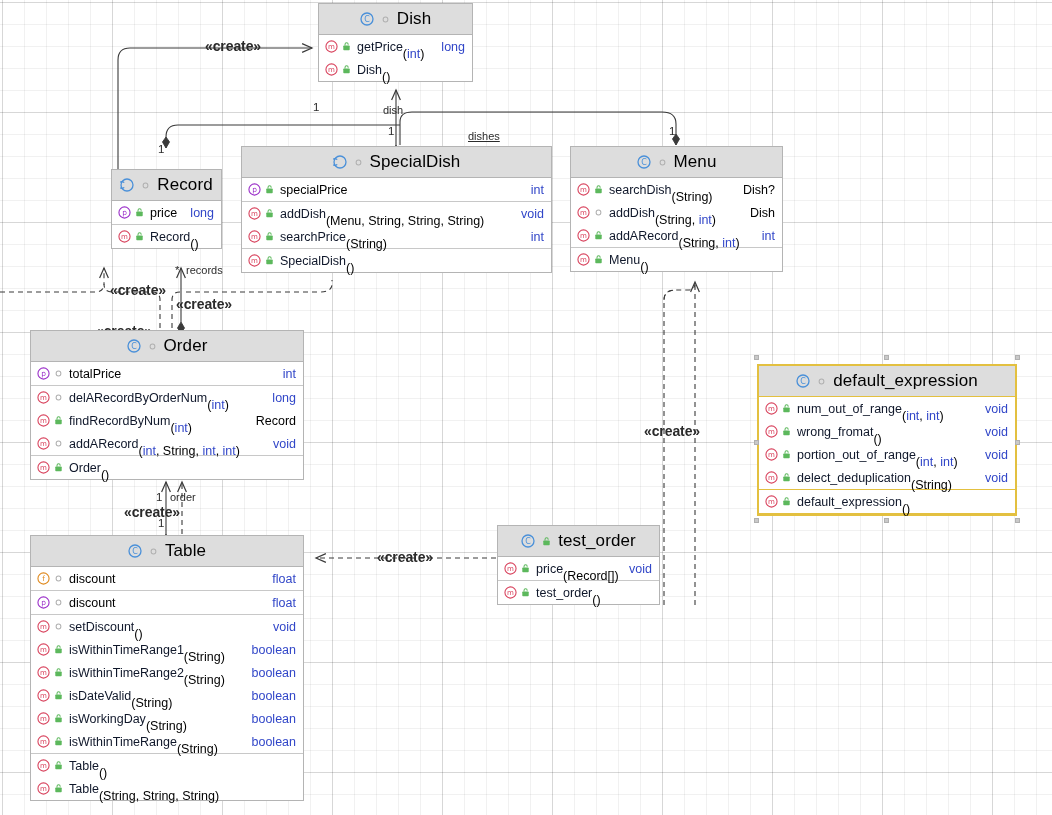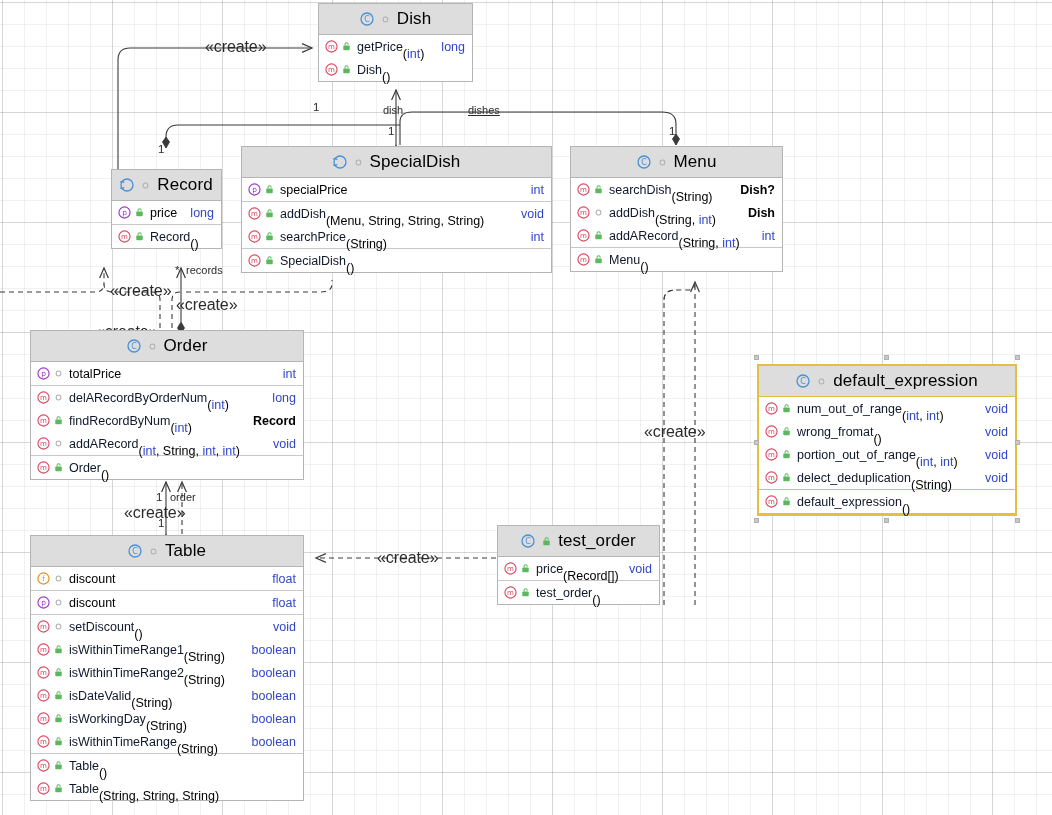--- a/index.html
+++ b/index.html
@@ -34,22 +34,23 @@
     pointer-events: none;
   }
   .edge-label {
     position: absolute;
     font-size: 11px;
     color: #2b2b2b;
     white-space: nowrap;
     font-family: "Liberation Sans", sans-serif;
   }
   .edge-label.stereo {
-    font-size: 16px;
+    font-size: 14px;
     letter-spacing: -0.1px;
+    font-weight: bold;
   }
   .edge-label.mult {
     font-size: 11.5px;
   }
 
   
   .uml-class {
     position: absolute;
     background: #ffffff;
     border: 1px solid #b4b4b4;
@@ -118,21 +119,21 @@
     font-family: "Liberation Sans", sans-serif;
     margin-top: 15px;
   }
   .m-params .t { color: #3146c8; }
   .m-ret {
     margin-left: auto;
     padding-left: 8px;
     color: #3146c8;
     font-family: "Liberation Sans", sans-serif;
   }
-  .m-ret.objtype { color: #000000; font-weight: bold; }
+  .m-ret.objtype { color: #000000; }
 
   
   .handle {
     position: absolute;
     width: 5px; height: 5px;
     background: #c9c9c9;
     border: 1px solid #b0b0b0;
     box-sizing: border-box;
   }
 </style>
@@ -191,21 +192,21 @@
     
     <path d="M664,605 L664,300 Q664,290 676,290 L676,290" fill="none" stroke="#3a3a3a" stroke-width="1.1" stroke-dasharray="5,4"></path>
     <path d="M695,605 L695,292 L695,282" fill="none" stroke="#3a3a3a" stroke-width="1.1" stroke-dasharray="5,4" marker-end="url(#openArrowUp)"></path>
     <path d="M664,300 Q664,290 676,290 L688,290 Q695,290 695,283" fill="none" stroke="#3a3a3a" stroke-width="1.1" stroke-dasharray="5,4"></path>
   </svg>
 
   <div class="edge-label stereo" style="left:205px; top:38px;">«create»</div>
   <div class="edge-label mult" style="left:313px; top:101px;">1</div>
   <div class="edge-label" style="left:383px; top:104px;">dish</div>
   <div class="edge-label mult" style="left:388px; top:125px;">1</div>
-  <div class="edge-label" style="left:468px; top:104px;text-decoration:underline;">dishes</div>
+  <div class="edge-label" style="left:468px; top:130px;text-decoration:underline;">dishes</div>
   <div class="edge-label mult" style="left:669px; top:125px;">1</div>
   <div class="edge-label mult" style="left:158px; top:143px;">1</div>
   <div class="edge-label mult" style="left:175px; top:264px;">*</div>
   <div class="edge-label" style="left:186px; top:264px;">records</div>
   <div class="edge-label stereo" style="left:110px; top:282px;">«create»</div>
   <div class="edge-label stereo" style="left:176px; top:296px;">«create»</div>
   <div class="edge-label stereo" style="left:96px; top:323px;">«create»</div>
   <div class="edge-label mult" style="left:156px; top:491px;">1</div>
   <div class="edge-label" style="left:170px; top:491px;">order</div>
   <div class="edge-label stereo" style="left:124px; top:504px;">«create»</div>

